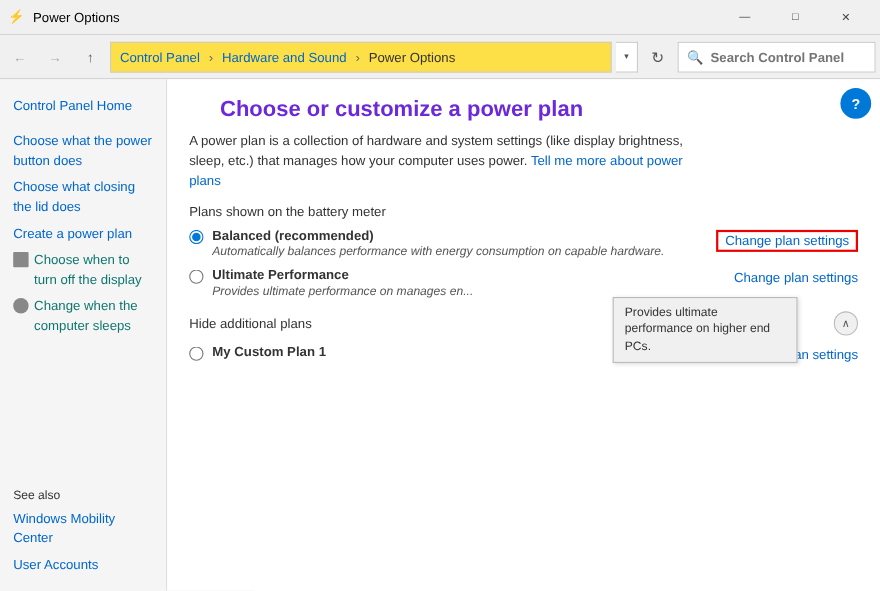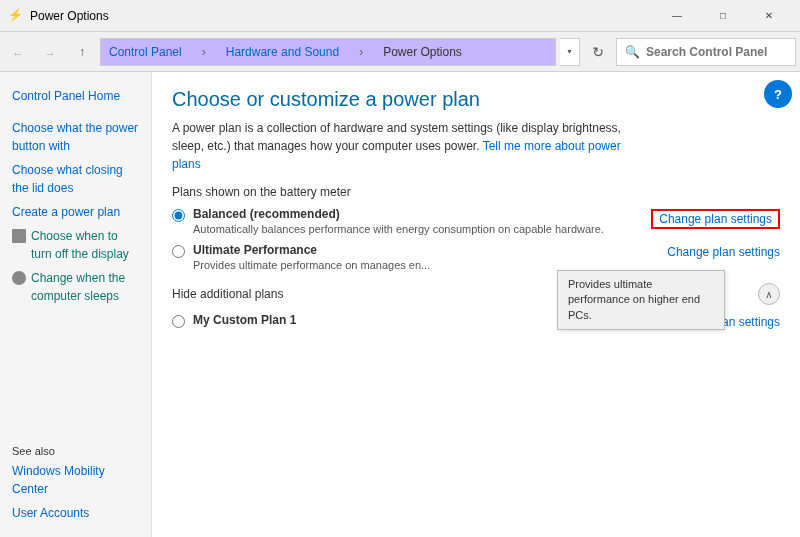--- a/index.html
+++ b/index.html
@@ -37,26 +37,26 @@
     }
     .nav-btn {
       width: 28px; height: 28px;
       display: flex; align-items: center; justify-content: center;
       border: none; background: transparent; cursor: pointer;
       color: #555; font-size: 12px; border-radius: 2px;
     }
     .nav-btn.disabled { color: #aaa; cursor: default; }
     .breadcrumb-bar {
       flex: 1; height: 28px;
-      background: #c4b5fd;
+      background: #fde047;
       border: 1px solid #ccc;
       display: flex; align-items: center;
       padding: 0 8px;
       font-size: 12px;
-      gap: 20px;
+      gap: 8px;
     }
     .breadcrumb-item { color: #0066cc; cursor: pointer; }
     .breadcrumb-sep { color: #666; }
     .breadcrumb-current { color: #333; }
     .address-dropdown {
       width: 20px; height: 28px;
       border: 1px solid #ccc; border-left: none;
       background: white; cursor: pointer;
       display: flex; align-items: center; justify-content: center;
       color: #555; font-size: 8px;
@@ -133,23 +133,24 @@
     
     .content {
       flex: 1;
       padding: 16px 20px;
       background: white;
       overflow-y: auto;
       position: relative;
     }
     .page-title {
       font-size: 20px;
-      color: #0369a1;
-      font-weight: normal;
+      color: #6d28d9;
+      font-weight: bold;
       margin-bottom: 8px;
+      margin-left: 28px;
     }
     .page-desc {
       font-size: 12px;
       color: #333;
       margin-bottom: 4px;
       line-height: 1.5;
       max-width: 480px;
     }
     .page-desc a {
       color: #0066cc;
@@ -180,20 +181,21 @@
     .plan-info {}
     .plan-name {
       font-size: 12px;
       font-weight: 600;
       color: #333;
     }
     .plan-desc {
       font-size: 11px;
       color: #555;
       margin-top: 2px;
+      font-style: italic;
     }
     .change-link {
       color: #0066cc;
       font-size: 12px;
       cursor: pointer;
       white-space: nowrap;
       margin-top: 2px;
       flex-shrink: 0;
     }
     .change-link-highlighted {
@@ -284,21 +286,21 @@
   </div>
 </div>
 
 <div class="main-layout">
 
   <div class="sidebar">
     <div class="sidebar-link">Control Panel Home</div>
 
     <div style="height:8px"></div>
 
-    <div class="sidebar-link">Choose what the power button with</div>
+    <div class="sidebar-link">Choose what the power button does</div>
     <div class="sidebar-link">Choose what closing the lid does</div>
     <div class="sidebar-link">Create a power plan</div>
 
     <div class="sidebar-icon-link">
       <span class="sidebar-icon" style="display:inline-block;width:14px;height:14px;background:#888;border-radius:1px;margin-right:5px;margin-top:2px;flex-shrink:0;"></span>
       <span>Choose when to turn off the display</span>
     </div>
 
     <div class="sidebar-icon-link">
       <span class="sidebar-icon" style="display:inline-block;width:14px;height:14px;background:#888;border-radius:50%;margin-right:5px;margin-top:2px;flex-shrink:0;"></span>

